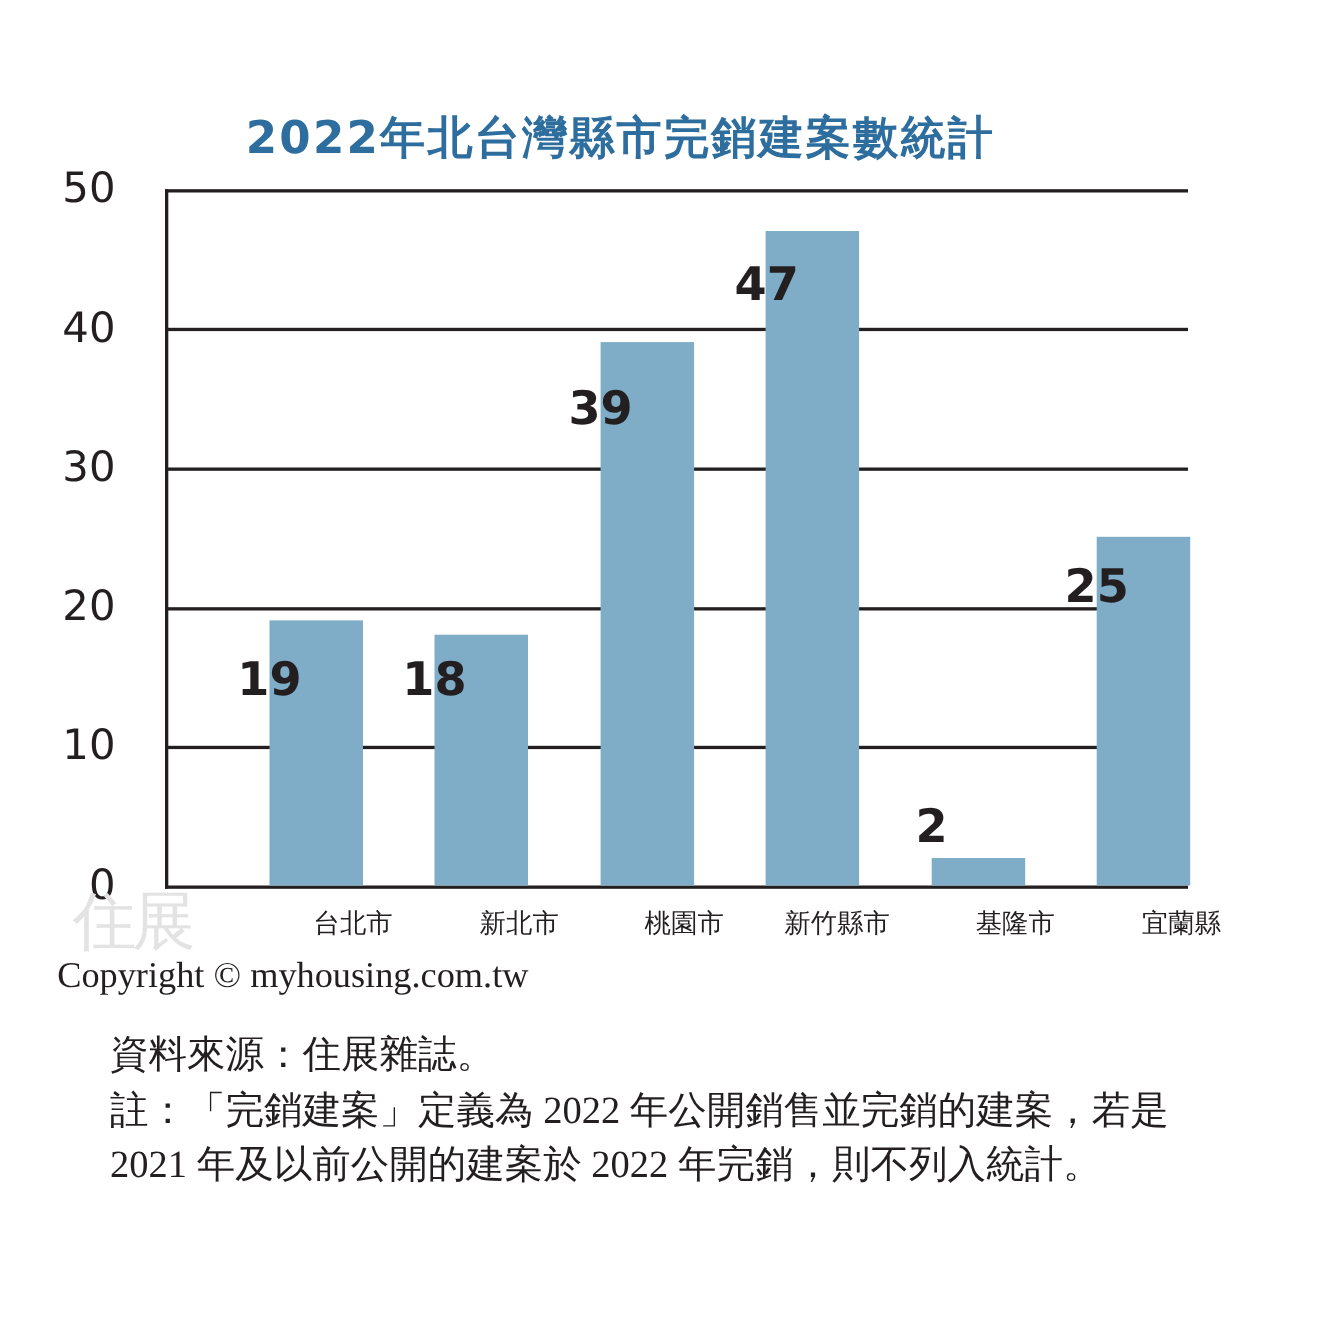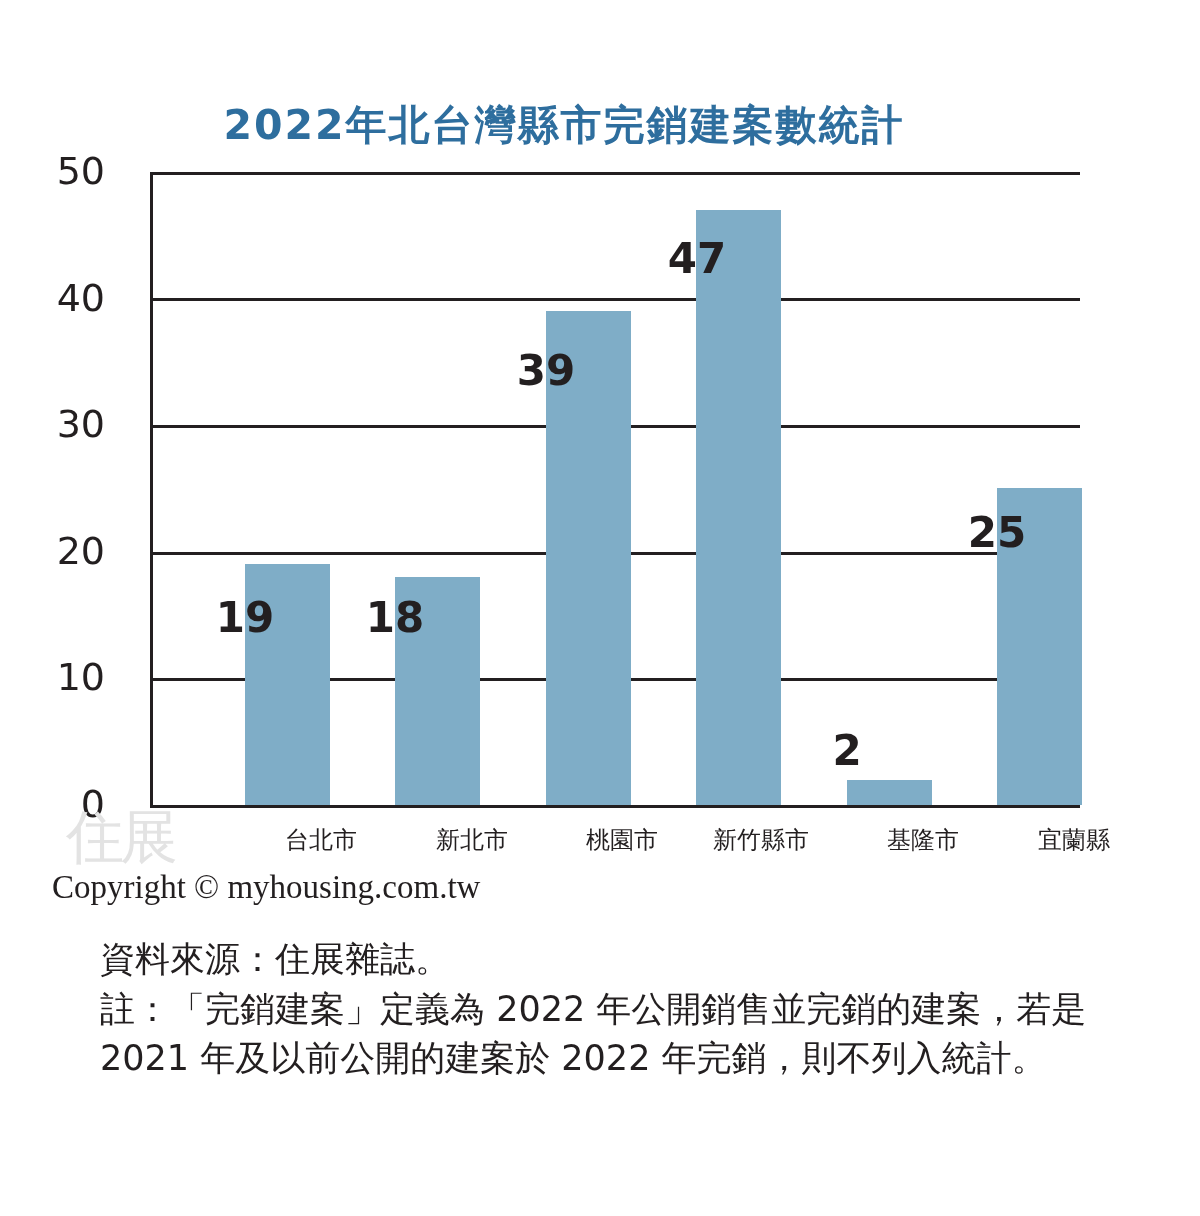--- a/index.html
+++ b/index.html
@@ -129,20 +129,21 @@
     font-size: 35px;
     color: #231f20;
     line-height: 1.42;
   }
   #notes .note-line {
     display: block;
   }
   #note-body {
     display: block;
     text-indent: 0;
+    font-family: Liberation Serif, serif;
   }
 </style>
 </head>
 <body>
 
 <div id="chart-title">2022年北台灣縣市完銷建案數統計</div>
 
 <div id="axis-left"></div>
 
 <div class="ytick" style="top:152px;">50</div>

